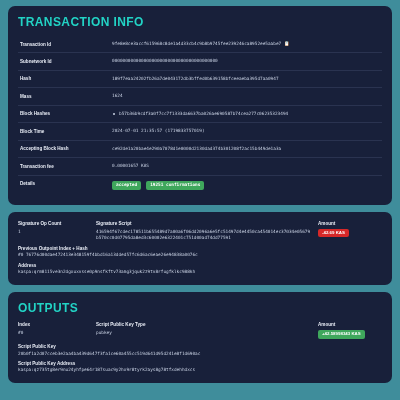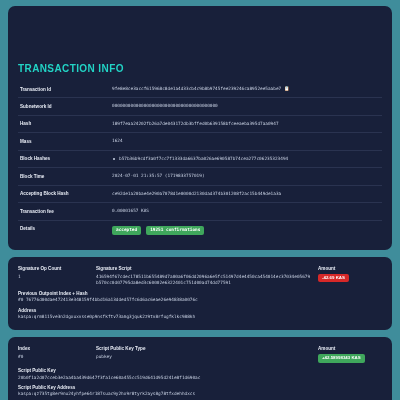--- a/index.html
+++ b/index.html
@@ -20,25 +20,24 @@
 
   .card {
     background: #18203a;
     border-radius: 7px;
     padding: 9px 10px 10px 10px;
     margin-bottom: 7px;
   }
 
   .card-title {
     color: #22d3c5;
-    font-size: 10px;
+    font-size: 12px;
     font-weight: bold;
     letter-spacing: 0.4px;
     margin-bottom: 7px;
-    margin-top: 48px;
   }
 
   
   .info-row {
     display: flex;
     align-items: flex-start;
     border-bottom: 1px solid #2a3350;
     padding: 5px 2px 5px 2px;
   }
   .info-row.last { border-bottom: none; }
@@ -217,20 +216,21 @@
     <div class="io-val">#0  76776d00dae472413e348159f4bbd16a13dded57fc6d6ac6eae26e94838a0076c</div>
   </div>
 
   <div class="io-block">
     <div class="io-head">Address</div>
     <div class="io-val">kaspa:qrm8115ve3n2dgxuxvsse0p9nsfkftv73amg3jquk2z9tv8rfugfklkc988kh</div>
   </div>
 </div>
 
 <div class="card">
+  <div class="card-title">OUTPUTS</div>
 
   <div class="io-grid">
     <div class="io-col-a">
       <div class="io-head">Index</div>
       <div class="io-val">#0</div>
     </div>
     <div class="io-col-b">
       <div class="io-head">Script Public Key Type</div>
       <div class="io-val">pubkey</div>
     </div>

